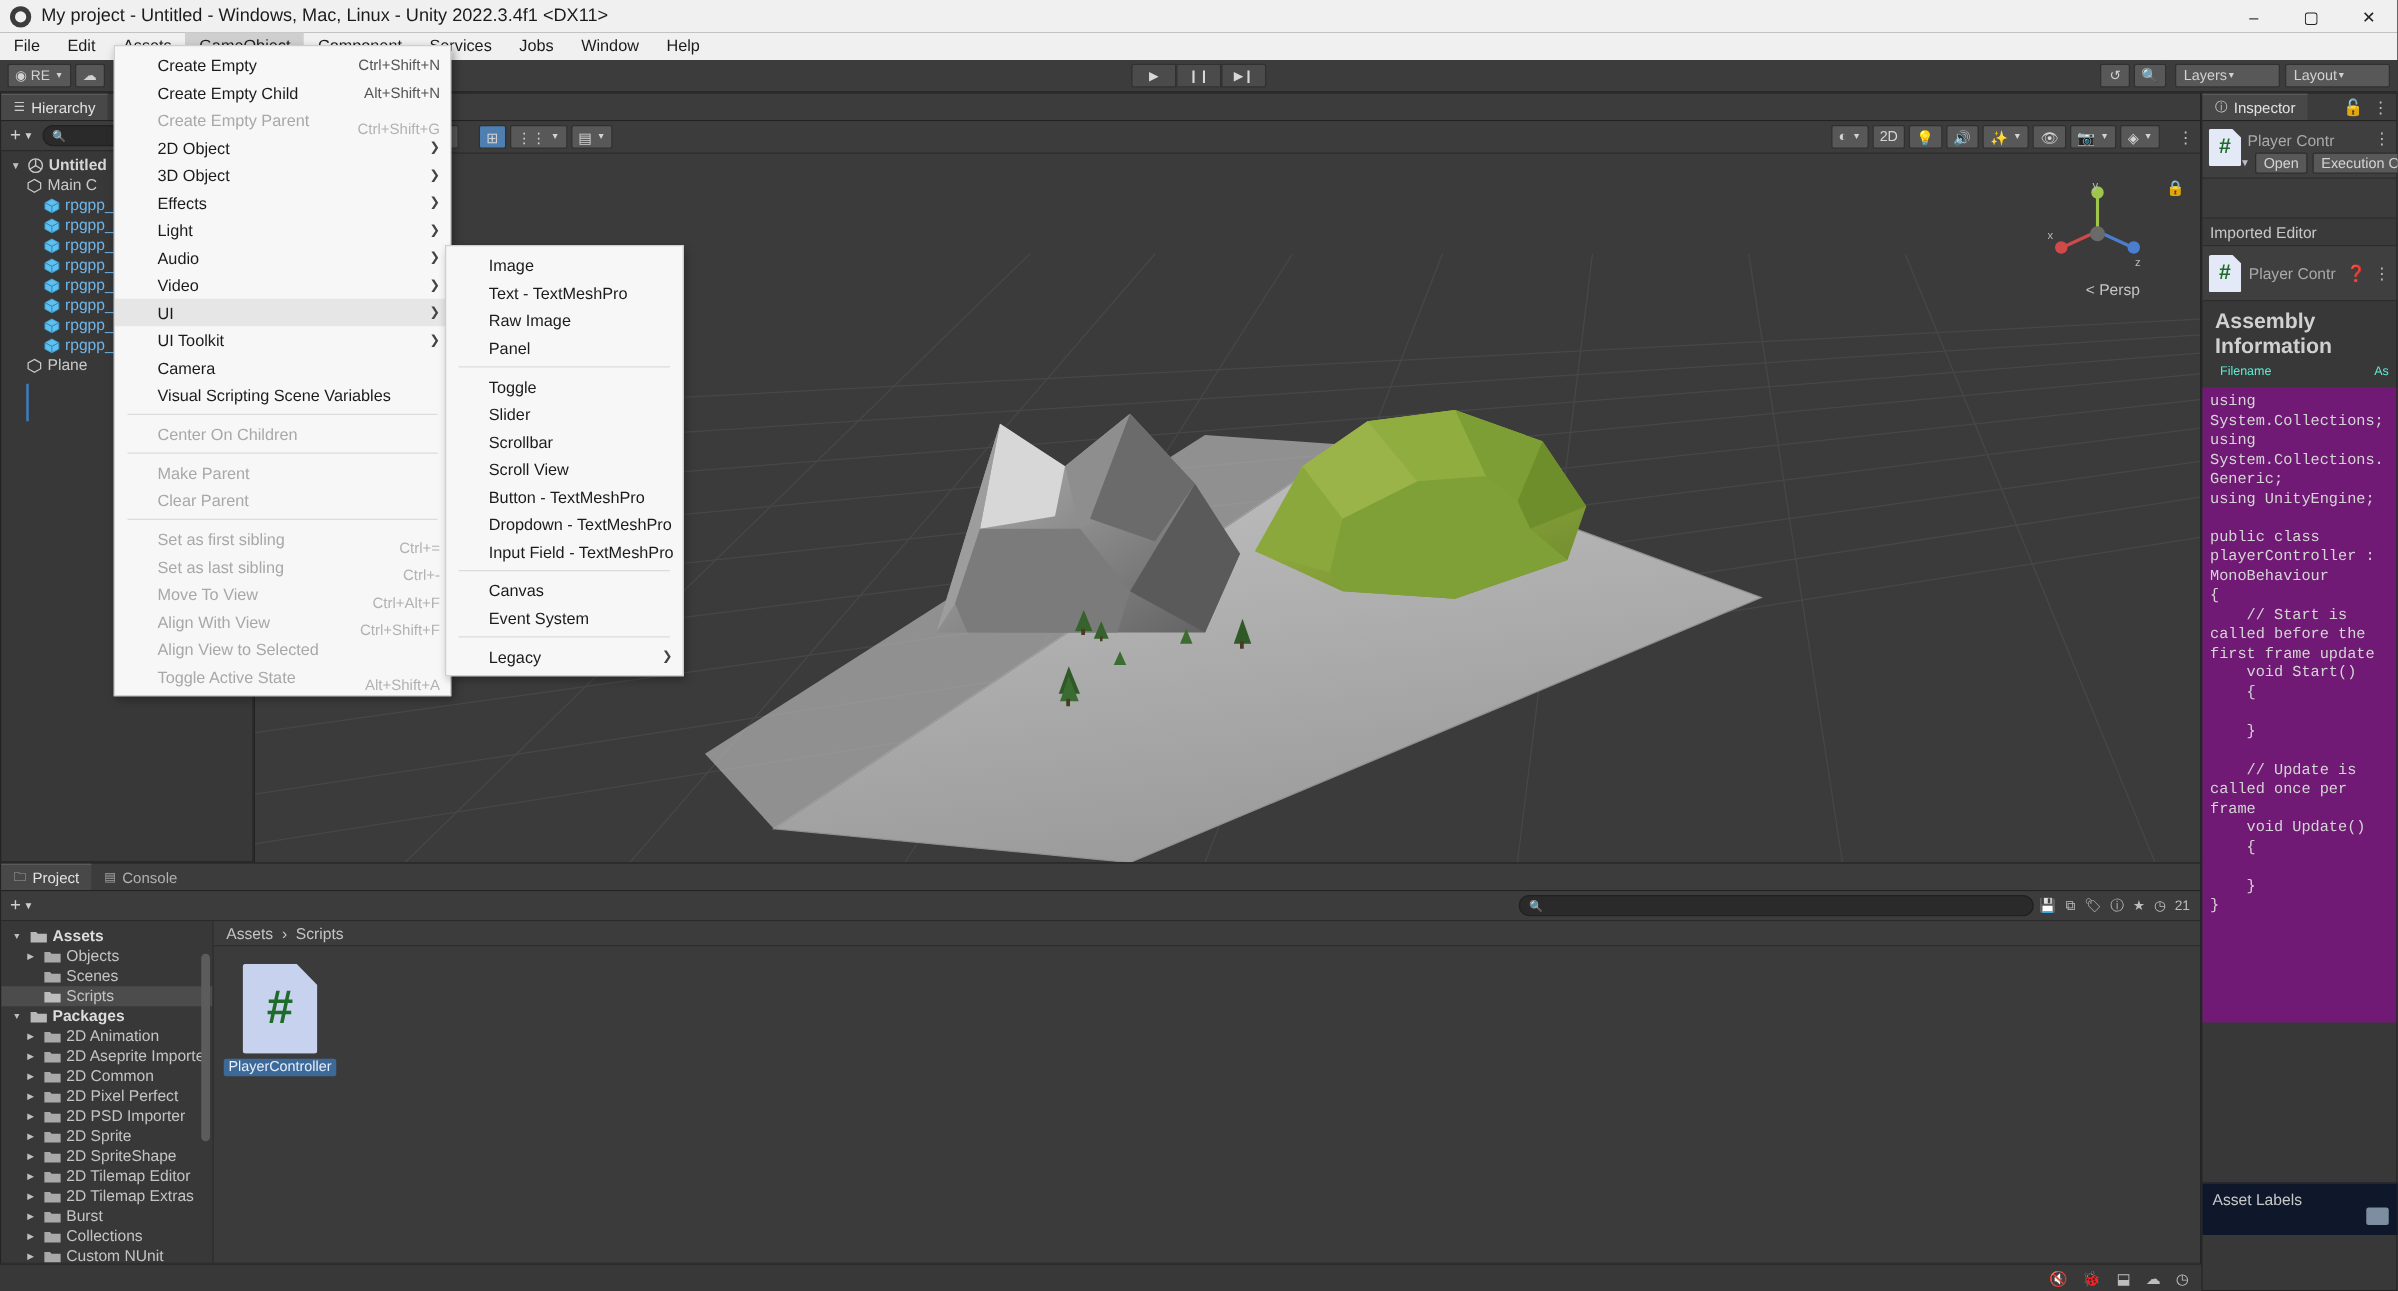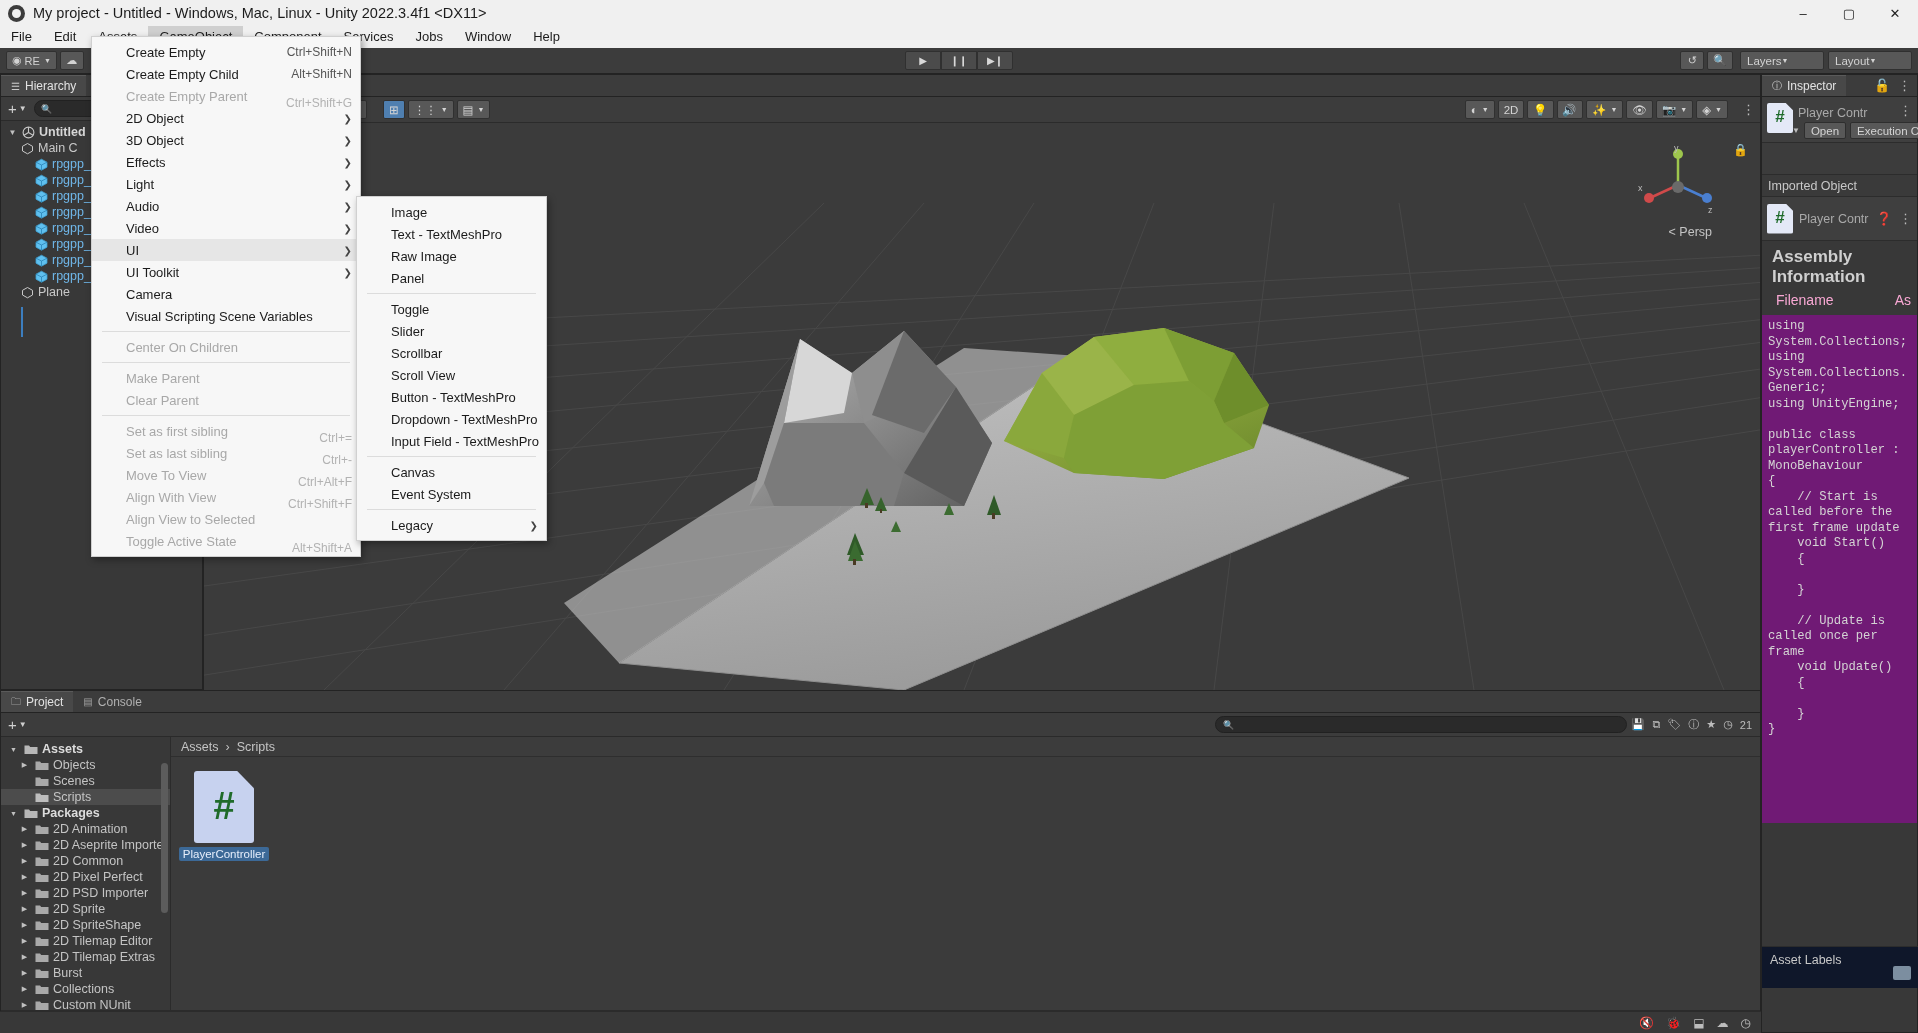--- a/index.html
+++ b/index.html
@@ -172,21 +172,21 @@
   .in-sbtn { height:17px; background:#585858; border:1px solid #2e2e2e; border-radius:2px;
              font-size:11.5px; color:#d4d4d4; display:flex; align-items:center; padding:0 6px;
              white-space:nowrap;}
   .in-blank { height:32px; background:#3c3c3c; border-bottom:1px solid #2c2c2c;}
   .in-sec { height:22px; display:flex; align-items:center; padding:0 6px; font-size:12.5px;
             color:#c8c8c8; border-bottom:1px solid #2c2c2c; background:#3a3a3a;}
   .in-obj { height:44px; background:#3f3f3f; display:flex; align-items:center; gap:6px;
             padding:0 5px; border-bottom:1px solid #2c2c2c;}
   .in-asm { padding:6px 6px 4px 10px; }
   .in-asm .t { font-size:17px; font-weight:bold; color:#d0d0d0;}
-  .in-asm .r { display:flex; justify-content:space-between; font-size:14px; color:#f9a8d4;
+  .in-asm .r { display:flex; justify-content:space-between; font-size:10px; color:#5eead4;
                padding:5px 0 0 4px;}
   .code-box { margin:3px 0 0 0; padding:4px 6px; background:#701a75; color:#d4d4d4;
               font-size:12.2px; line-height:15.5px; white-space:pre-wrap; word-break:break-word;
               height:508px; overflow:hidden; font-family:Liberation Mono, monospace;}
   .in-labels { position:absolute; bottom:44px; left:0; width:157px; height:42px;
                border-top:1px solid #2c2c2c; padding:6px 8px; font-size:12.5px;
                color:#c8c8c8; background:#0f172a;}
   .label-tag { position:absolute; right:8px; bottom:8px; width:18px; height:14px;
                background:#7c8ea0; border-radius:2px;}
 
@@ -816,21 +816,21 @@
       <span style="color:#bdbdbd">⋮</span>
       <div class="in-btnrow">
         <span style="color:#bdbdbd;font-size:8px;align-self:center">▼</span>
         <div class="in-sbtn">Open</div>
         <div class="in-sbtn">Execution O</div>
       </div>
     </div>
 
     <div class="in-blank"></div>
 
-    <div class="in-sec">Imported Object</div>
+    <div class="in-sec">Imported Editor</div>
 
     <div class="in-obj">
       <div class="mini-cs">
         <div class="pg"></div>
           <div class="hh">#</div>
       </div>
       <div class="in-title" style="flex:1;margin-top:0">Player Contr</div>
       <span style="color:#bdbdbd">❓</span>
       <span style="color:#bdbdbd">⋮</span>
     </div>

